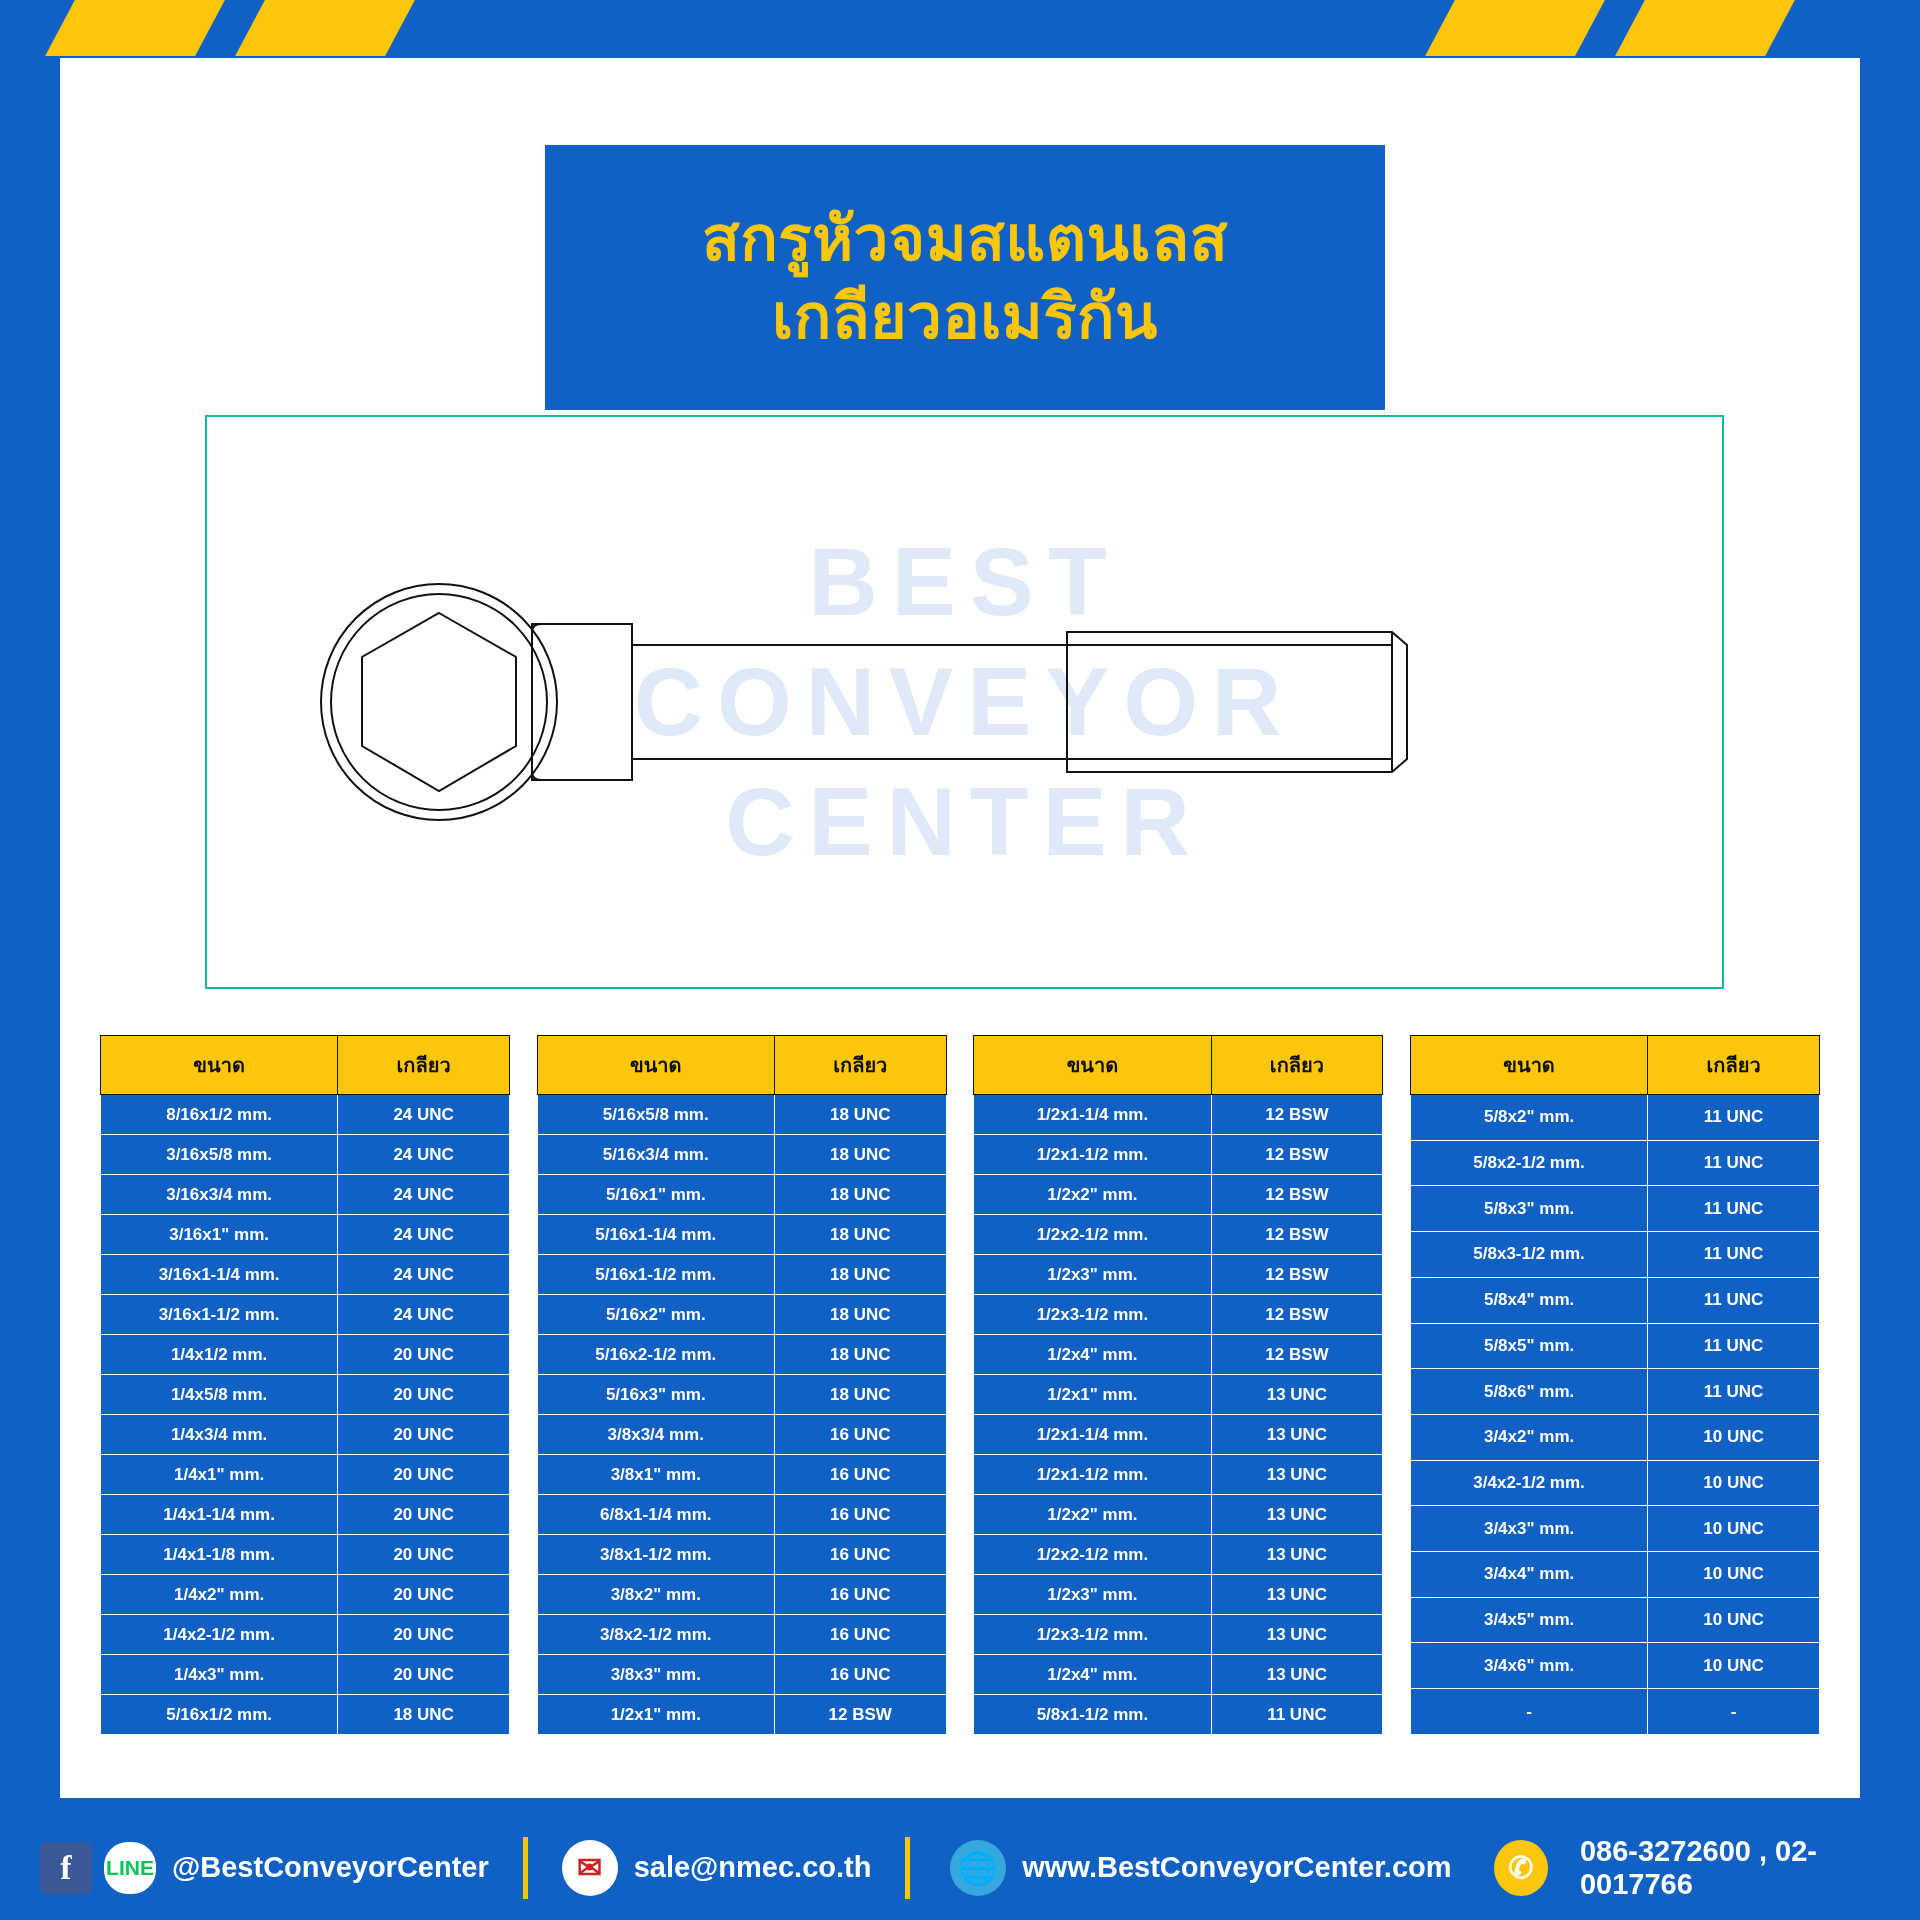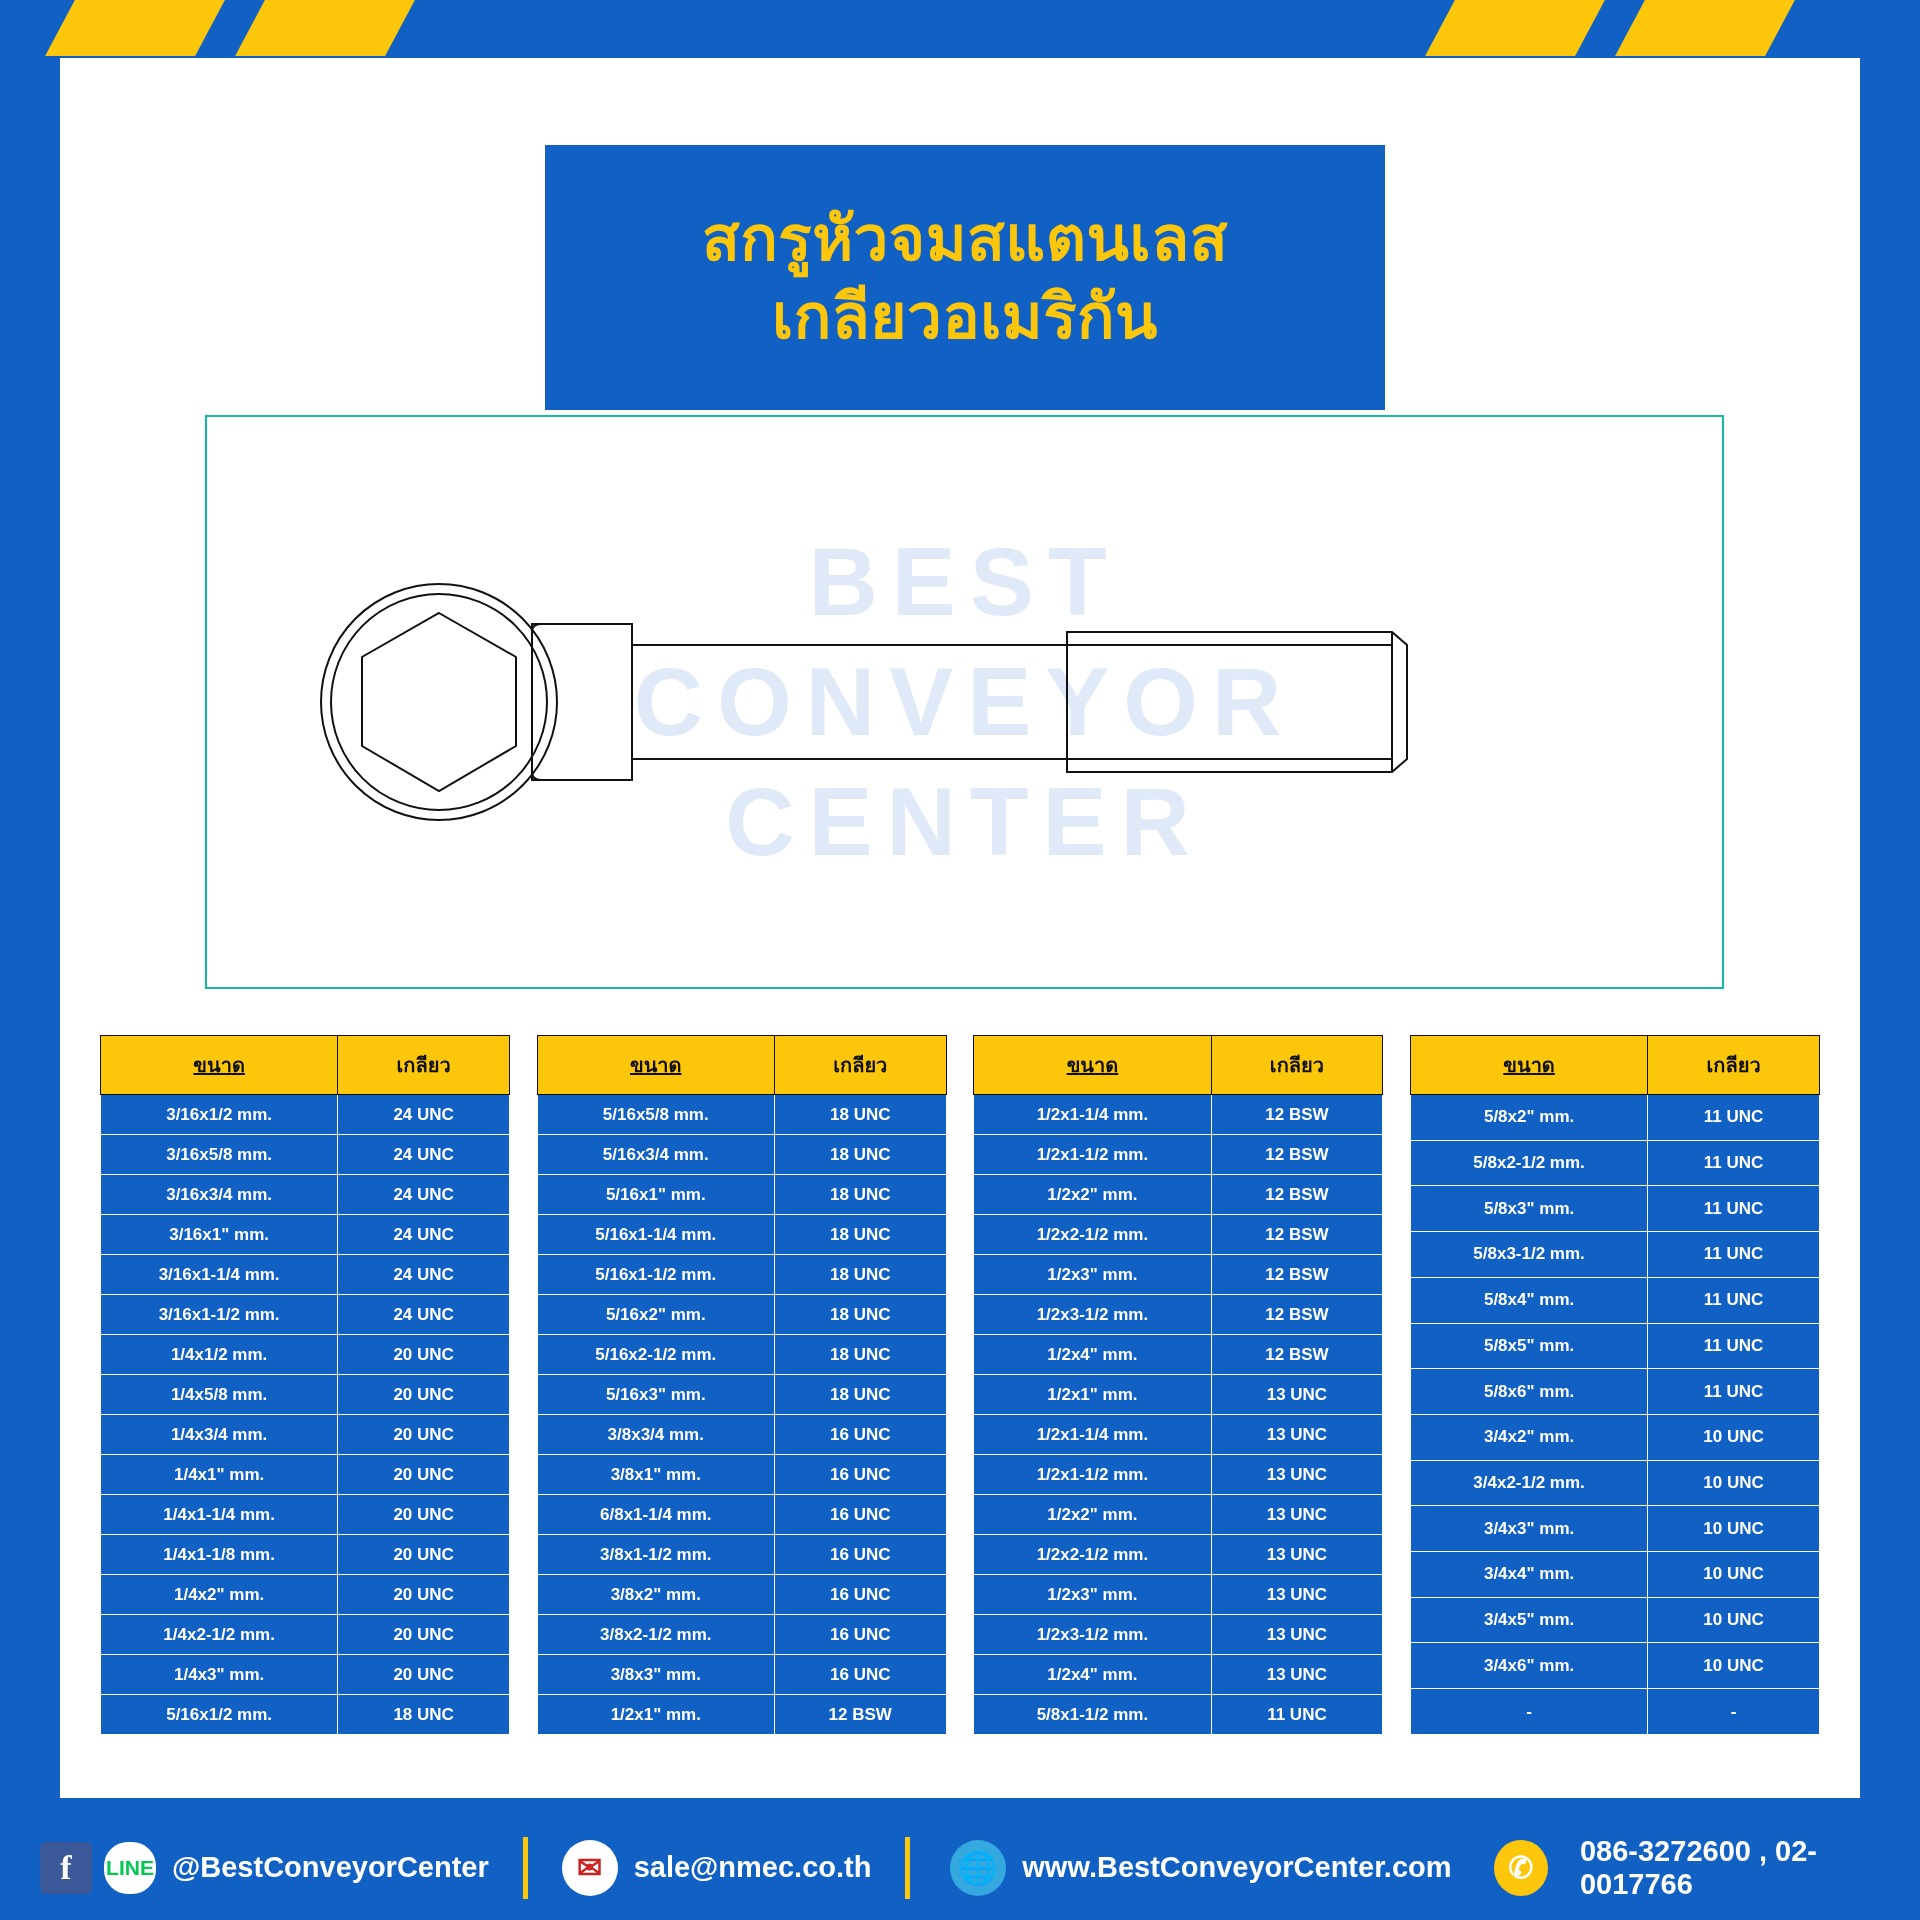--- a/index.html
+++ b/index.html
@@ -126,21 +126,21 @@
     background: #1161c4;
     color: #ffffff;
     font-size: 17px;
     height: 37px;
     border: 1px solid #ffffff;
     text-align: center;
     font-weight: bold;
   }
   .tbl td.col-a { width: 58%; }
   .tbl td.col-b { width: 42%; }
-  .tbl th.col-a { width: 58%; text-decoration: underline; }
+  .tbl th.col-a { width: 58%; }
   .tbl th.col-b { width: 42%; }
   
   .footer {
     position: absolute;
     left: 0;
     top: 1815px;
     width: 1920px;
     height: 105px;
     display: flex;
     align-items: center;
@@ -232,21 +232,21 @@
   <div class="tables">
     <table class="tbl">
       <thead>
         <tr>
           <th class="col-a">ขนาด</th>
           <th class="col-b">เกลียว</th>
         </tr>
       </thead>
       <tbody>
           <tr>
-            <td class="col-a">3/16x1/2 mm.</td>
+            <td class="col-a">8/16x1/2 mm.</td>
             <td class="col-b">24 UNC</td>
           </tr>
           <tr>
             <td class="col-a">3/16x5/8 mm.</td>
             <td class="col-b">24 UNC</td>
           </tr>
           <tr>
             <td class="col-a">3/16x3/4 mm.</td>
             <td class="col-b">24 UNC</td>
           </tr>

